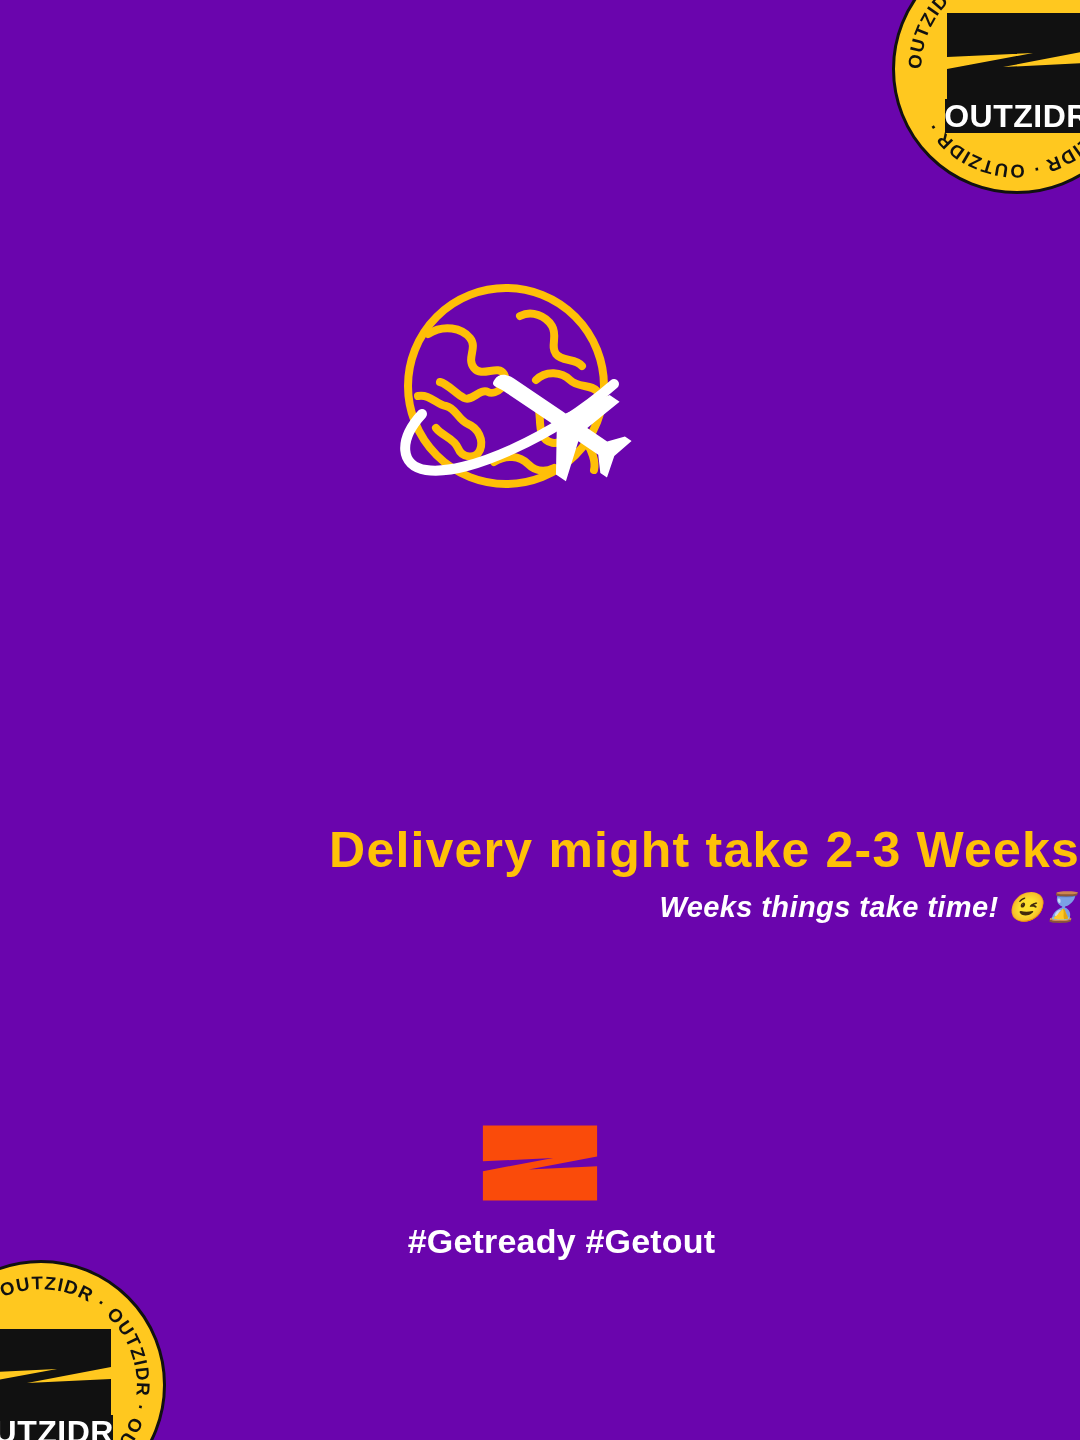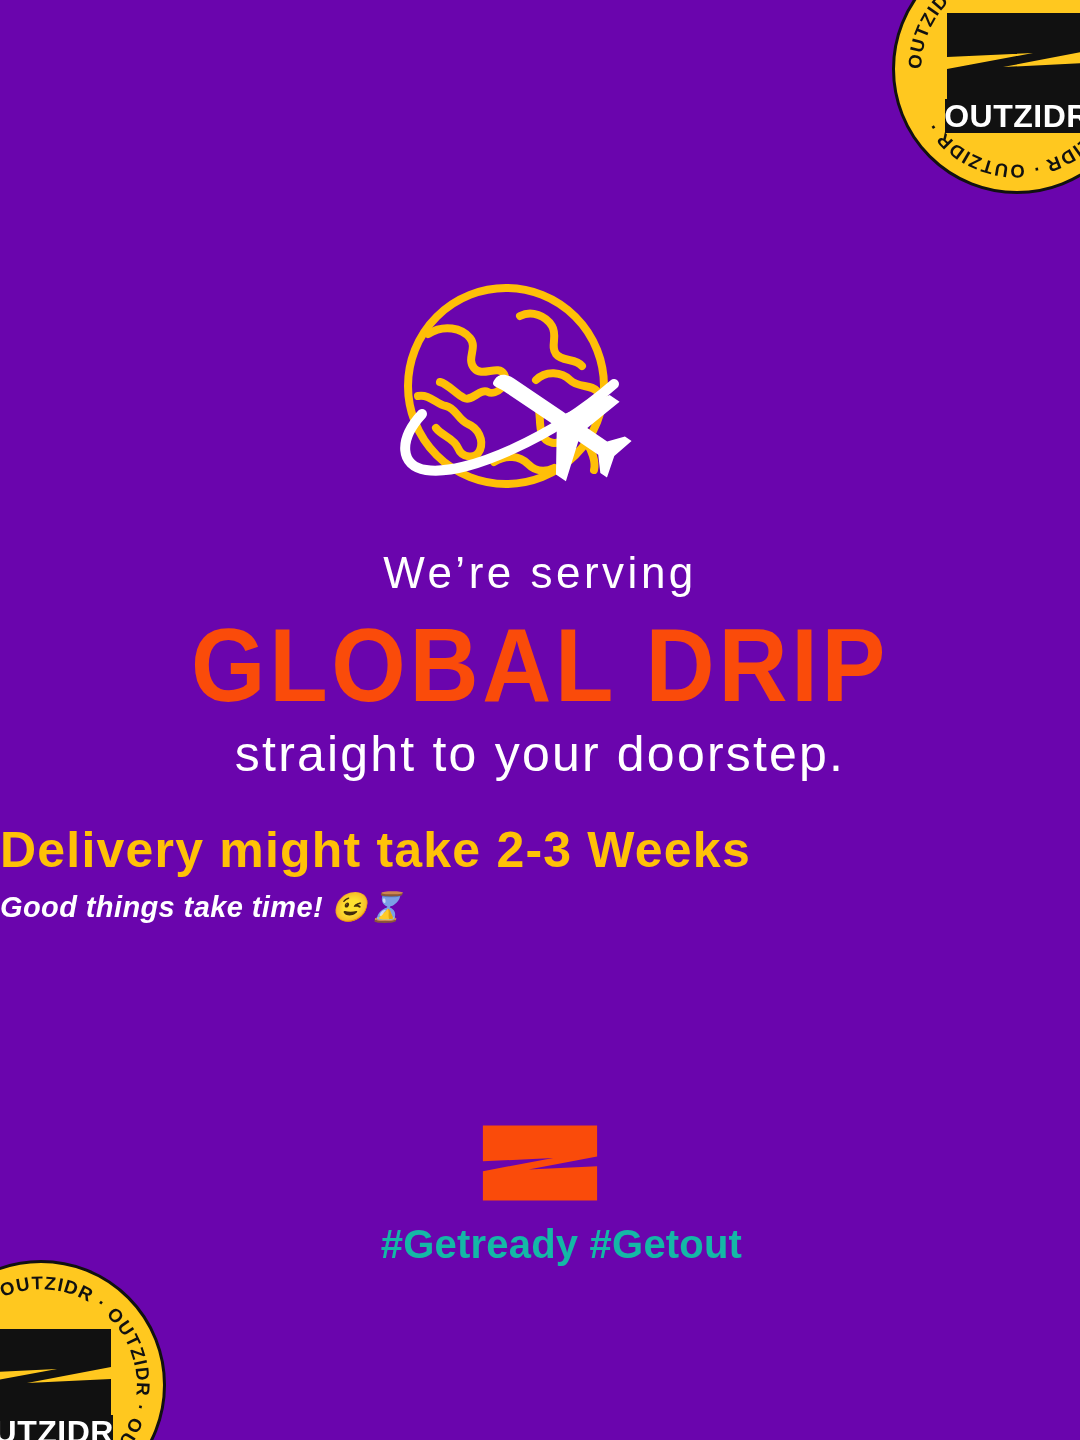--- a/index.html
+++ b/index.html
@@ -142,21 +142,21 @@
     line-height: 1.1;
     margin: 0;
   }
 
   
   .delivery-block {
     position: absolute;
     left: 0;
     right: 0;
     top: 822px;
-    text-align: left;
+    text-align: right;
   }
   .delivery-main {
     color: #FFC107;
     font-family: "Liberation Sans Narrow", "Liberation Sans", sans-serif;
     font-weight: 700;
     font-size: 50px;
     letter-spacing: 1.2px;
     line-height: 1.12;
     margin: 0;
     white-space: nowrap;
@@ -181,24 +181,24 @@
     top: 1118px;
     text-align: center;
   }
   .brand-z {
     width: 124px;
     height: 90px;
     display: block;
     margin: 0 auto;
   }
   .hashtags {
-    color: #14b8a6;
-    font-family: "Liberation Sans", sans-serif;
-    font-weight: 700;
-    font-size: 40px;
+    color: #ffffff;
+    font-family: "Liberation Sans", sans-serif;
+    font-weight: 700;
+    font-size: 34px;
     letter-spacing: 0.2px;
     margin: 14px 0 0 0;
     padding-left: 43px;
   }
 </style>
 </head>
 <body>
 
 <div class="poster">
 
@@ -241,29 +241,24 @@
       <path d="M52,142 C28,168 30,194 56,198 C96,204 182,166 244,112" fill="none" stroke="#FFFFFF" stroke-width="10" stroke-linecap="round"></path>
 
       <g transform="translate(168,36) rotate(34)">
         <path d="M74,6 C82,6 86,12 86,22 L86,84 L126,110 L126,122 L86,110 L86,134
                  L100,146 L100,154 L78,148 L56,154 L56,146 L70,134 L70,110 L30,122
                  L30,110 L70,84 L70,22 C70,12 66,6 74,6 Z" fill="#FFFFFF" transform="rotate(-90 78 80)"></path>
       </g>
     </svg>
   </div>
 
-  <div class="headline-block">
-    <p class="eyebrow">We’re serving</p>
-    <p class="bigline">GLOBAL DRIP</p>
-    <p class="subline">straight to your doorstep.</p>
-  </div>
 
   <div class="delivery-block">
     <p class="delivery-main">Delivery might take 2-3 Weeks</p>
-    <p class="delivery-sub">Good things take time! 😉⌛</p>
+    <p class="delivery-sub">Weeks things take time! 😉⌛</p>
   </div>
 
   <div class="footer-block">
     <svg class="brand-z" viewBox="0 0 152 96">
       <polygon points="6,2 146,2 146,40 62,56 146,52 146,94 6,94 6,58 92,42 6,46" fill="#FA4B0A"></polygon>
     </svg>
     <p class="hashtags">#Getready #Getout</p>
   </div>
 
   <div class="sticker sticker-bl">

